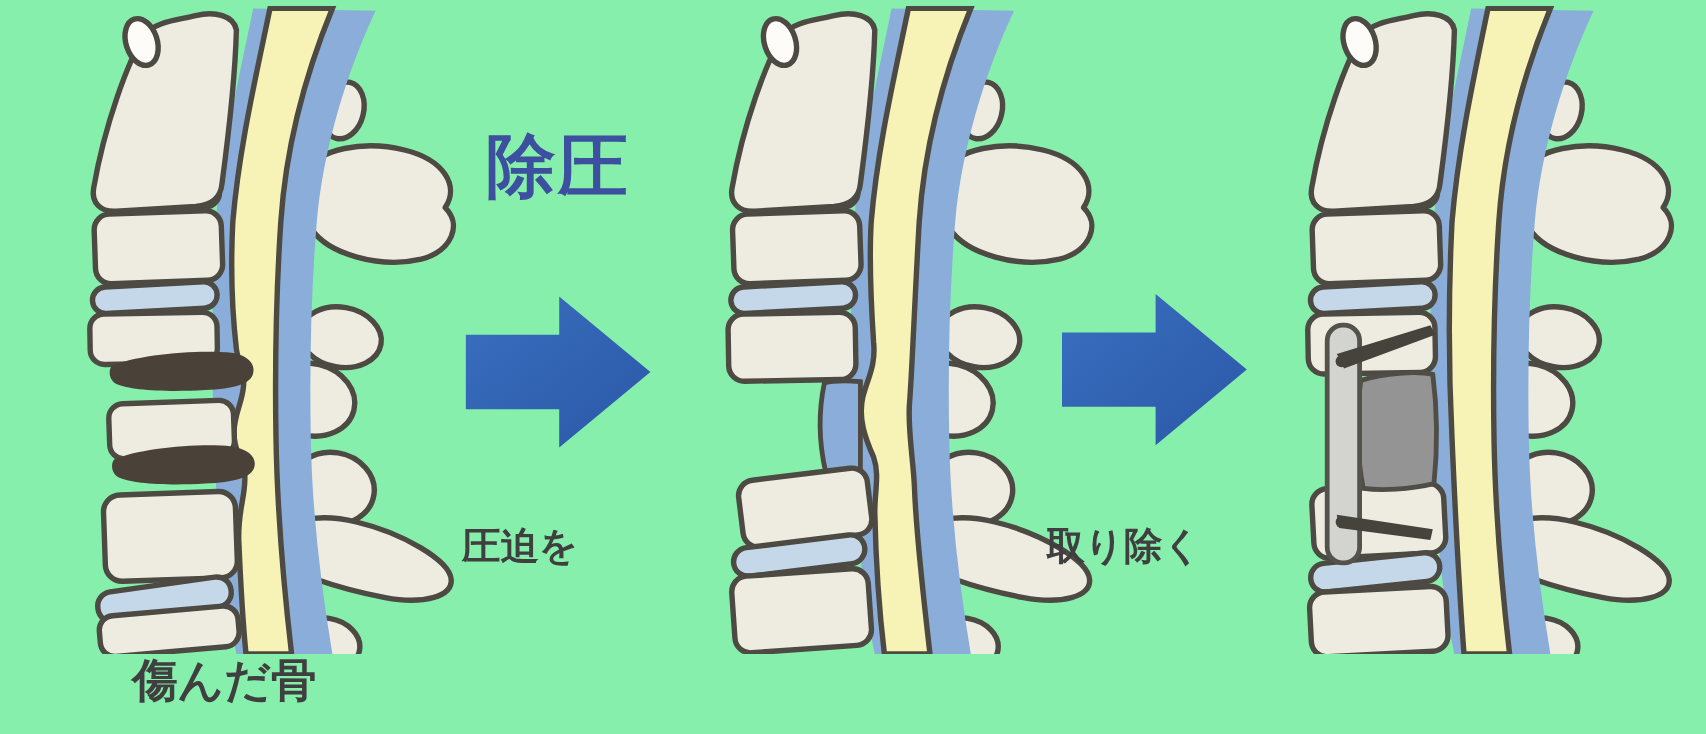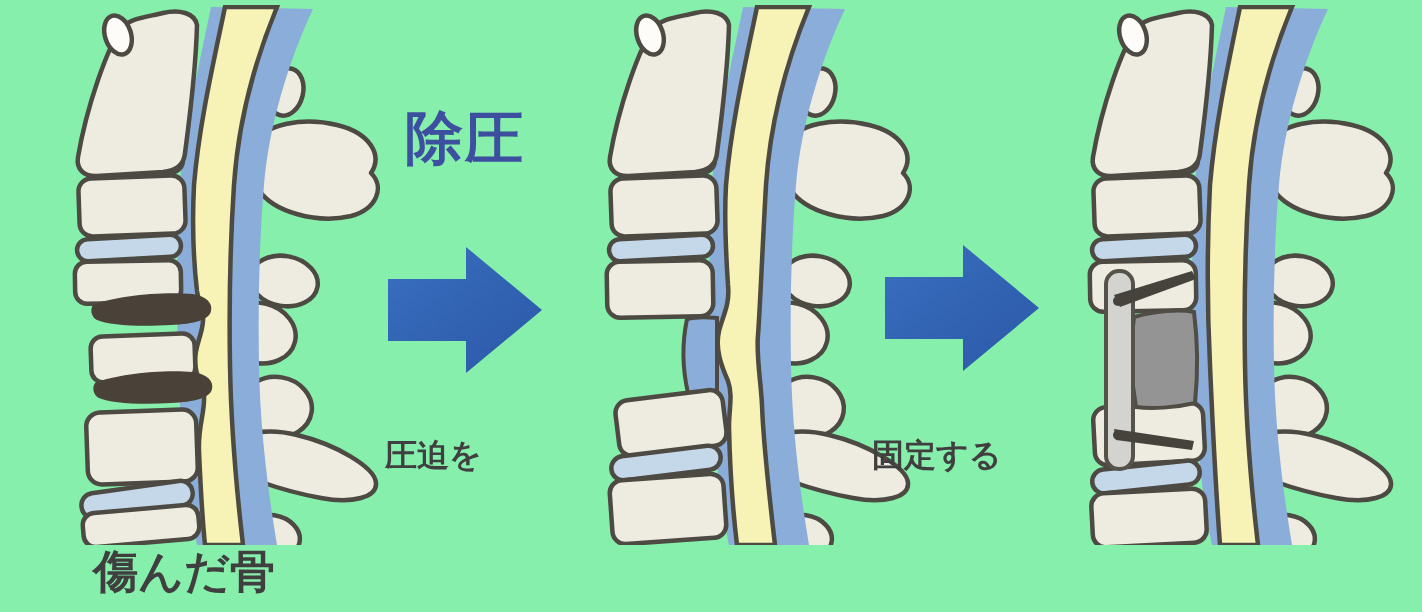--- a/index.html
+++ b/index.html
@@ -37,22 +37,22 @@
   .caption {
     position:absolute; top:412px;
     font-size:32px; font-weight:600;
     color:#3f3f3f; line-height:1.2;
     white-space:nowrap;
     margin-top:24px;
   }
   #caption-1 { left:385px; }
   #caption-2 { left:872px; }
   .bone-label {
-    position:absolute; left:93px; top:542px;
-    font-size:45px; font-weight:600;
+    position:absolute; left:110px; top:542px;
+    font-size:38px; font-weight:600;
     color:#3f3f3f; white-space:nowrap;
   }
 </style>
 </head>
 <body>
 
 <div class="canvas">
 
   <svg id="spine-damaged" class="spine" viewBox="0 0 320 540">
     <g fill="#eeece0" stroke="#4c4a42" stroke-width="4.5" stroke-linejoin="round">
@@ -131,21 +131,21 @@
     <defs>
       <linearGradient id="ag2" x1="0" y1="0" x2="1" y2="1">
         <stop offset="0" stop-color="#3a6fc0"></stop>
         <stop offset="1" stop-color="#2a58a6"></stop>
       </linearGradient>
     </defs>
     <path d="M0,34 L78,34 L78,2 L154,65 L78,128 L78,96 L0,96 Z" fill="url(#ag2)"></path>
   </svg>
 
   <div id="caption-2" class="caption">
-    <div>固定する</div>
+    <div>取り除く</div>
   </div>
 
   <svg id="spine-fixed" class="spine" viewBox="0 0 320 540">
     <g fill="#eeece0" stroke="#4c4a42" stroke-width="4.5" stroke-linejoin="round">
       <ellipse cx="223" cy="87" rx="17" ry="24" transform="rotate(14 223 87)"></ellipse>
       <path d="M192,140 C200,118 242,112 274,120 C307,128 320,150 308,168 C322,182 314,204 288,211 C254,219 210,207 196,185 C188,170 188,154 192,140 Z"></path>
       <ellipse cx="221" cy="276" rx="34" ry="25" transform="rotate(10 221 276)"></ellipse>
       <ellipse cx="196" cy="328" rx="37" ry="30" transform="rotate(14 196 328)"></ellipse>
       <ellipse cx="214" cy="402" rx="35" ry="30" transform="rotate(9 214 402)"></ellipse>
       <path d="M162,448 C168,428 202,422 234,430 C272,439 312,462 313,478 C314,492 290,499 258,493 C220,486 174,471 162,458 Z"></path>

